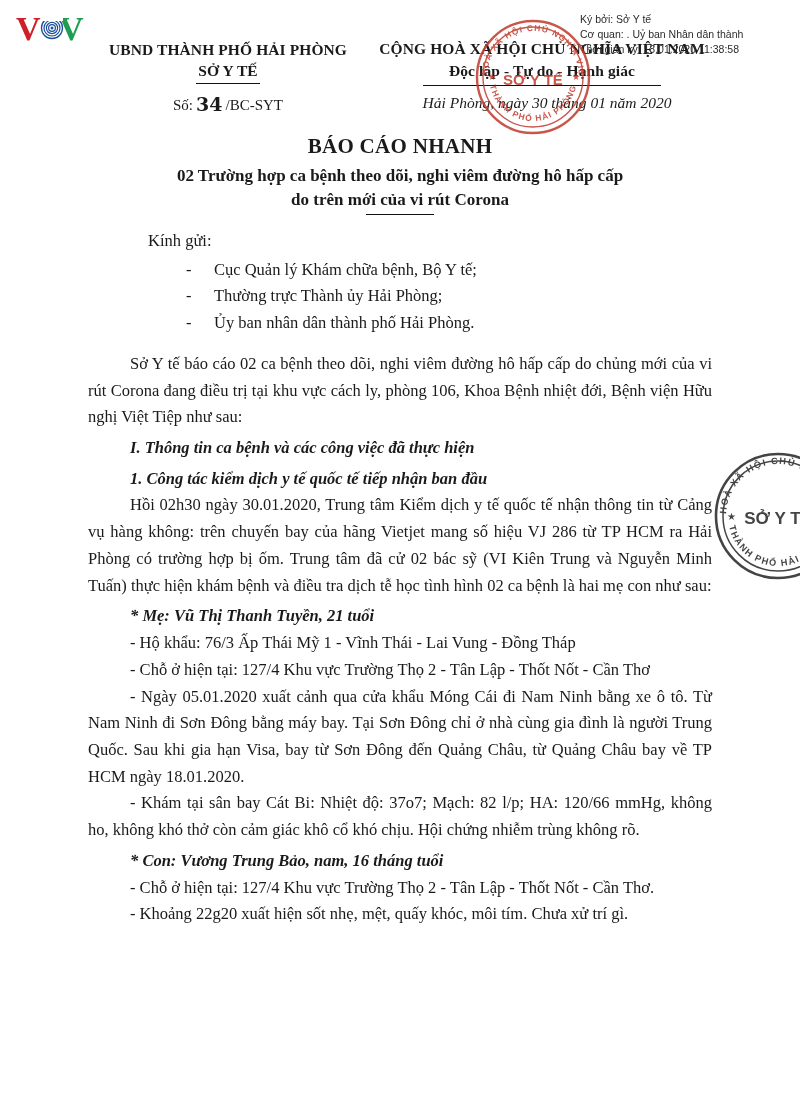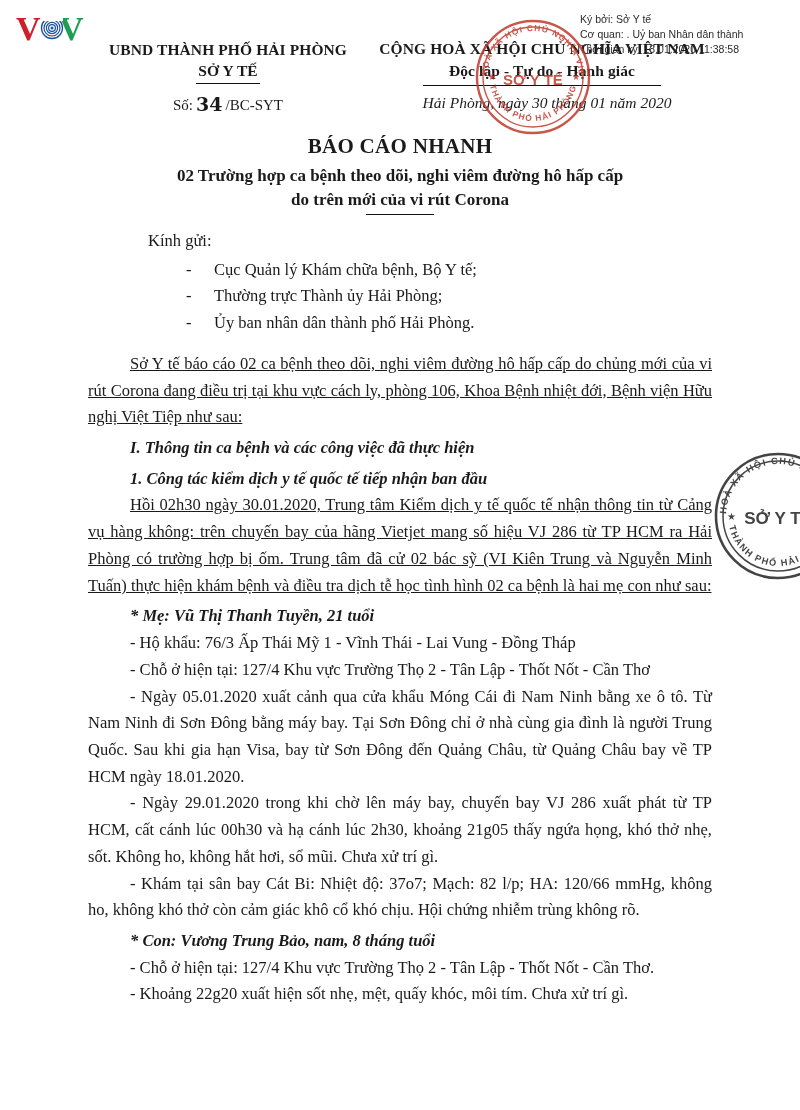--- a/index.html
+++ b/index.html
@@ -155,21 +155,21 @@
     top: 228px;
     width: 624px;
     font-size: 16.5px;
     line-height: 1.62;
   }
   .p {
     margin: 0;
     text-align: justify;
     text-justify: inter-word;
   }
-  .p.indent { text-indent: 42px; text-decoration: underline; }
+  .p.indent { text-indent: 42px; }
   .p.nojust { text-align: left; }
 
   .kinh-gui { margin: 0 0 2px 60px; font-size: 16.5px; }
   ul.recipients {
     list-style: none;
     margin: 0 0 14px 0;
     padding: 0 0 0 126px;
   }
   ul.recipients li {
     position: relative;
@@ -288,21 +288,20 @@
 
     <p class="p heading">I. Thông tin ca bệnh và các công việc đã thực hiện</p>
     <p class="p heading">1. Công tác kiểm dịch y tế quốc tế tiếp nhận ban đầu</p>
 
     <p class="p indent">Hồi 02h30 ngày 30.01.2020, Trung tâm Kiểm dịch y tế quốc tế nhận thông tin từ Cảng vụ hàng không: trên chuyến bay của hãng Vietjet mang số hiệu VJ 286 từ TP HCM ra Hải Phòng có trường hợp bị ốm. Trung tâm đã cử 02 bác sỹ (VI Kiên Trung và Nguyễn Minh Tuấn) thực hiện khám bệnh và điều tra dịch tễ học tình hình 02 ca bệnh là hai mẹ con như sau:</p>
 
     <p class="p heading">* Mẹ: Vũ Thị Thanh Tuyền, 21 tuổi</p>
     <p class="p nojust" style="text-indent:42px">- Hộ khẩu: 76/3 Ấp Thái Mỹ 1 - Vĩnh Thái - Lai Vung - Đồng Tháp</p>
     <p class="p" style="text-indent:42px">- Chỗ ở hiện tại: 127/4 Khu vực Trường Thọ 2 - Tân Lập - Thốt Nốt - Cần Thơ</p>
     <p class="p" style="text-indent:42px">- Ngày 05.01.2020 xuất cảnh qua cửa khẩu Móng Cái đi Nam Ninh bằng xe ô tô. Từ Nam Ninh đi Sơn Đông bằng máy bay. Tại Sơn Đông chỉ ở nhà cùng gia đình là người Trung Quốc. Sau khi gia hạn Visa, bay từ Sơn Đông đến Quảng Châu, từ Quảng Châu bay về TP HCM ngày 18.01.2020.</p>
-    <p class="p" style="text-indent:42px">- Ngày 29.01.2020 trong khi chờ lên máy bay, chuyến bay VJ 286 xuất phát từ TP HCM, cất cánh lúc 00h30 và hạ cánh lúc 2h30, khoảng 21g05 thấy ngứa họng, khó thở nhẹ, sốt. Không ho, không hắt hơi, sổ mũi. Chưa xử trí gì.</p>
     <p class="p" style="text-indent:42px">- Khám tại sân bay Cát Bi: Nhiệt độ: 37o7; Mạch: 82 l/p; HA: 120/66 mmHg, không ho, không khó thở còn cảm giác khô cổ khó chịu. Hội chứng nhiễm trùng không rõ.</p>
 
-    <p class="p heading">* Con: Vương Trung Bảo, nam, 8 tháng tuổi</p>
+    <p class="p heading">* Con: Vương Trung Bảo, nam, 16 tháng tuổi</p>
     <p class="p" style="text-indent:42px">- Chỗ ở hiện tại: 127/4 Khu vực Trường Thọ 2 - Tân Lập - Thốt Nốt - Cần Thơ.</p>
     <p class="p nojust" style="text-indent:42px">- Khoảng 22g20 xuất hiện sốt nhẹ, mệt, quấy khóc, môi tím. Chưa xử trí gì.</p>
   </div>
 
 </div>
 
 </body></html>

